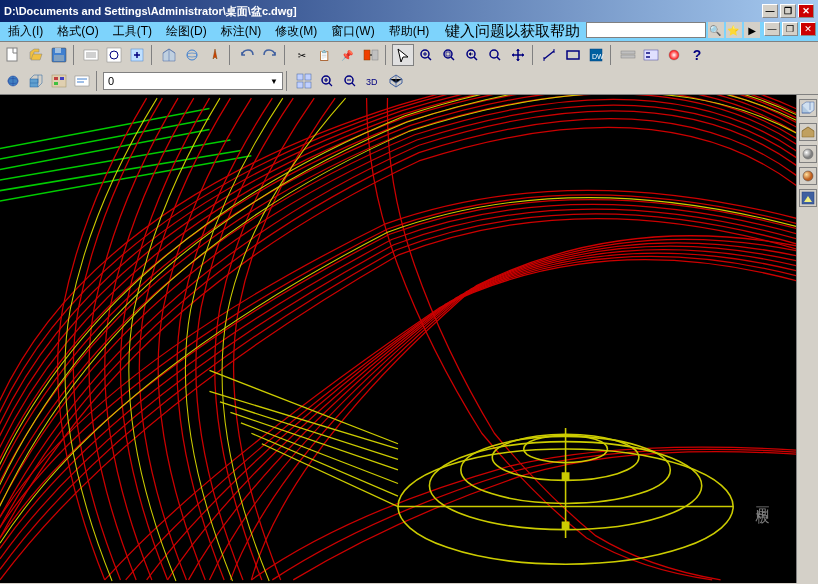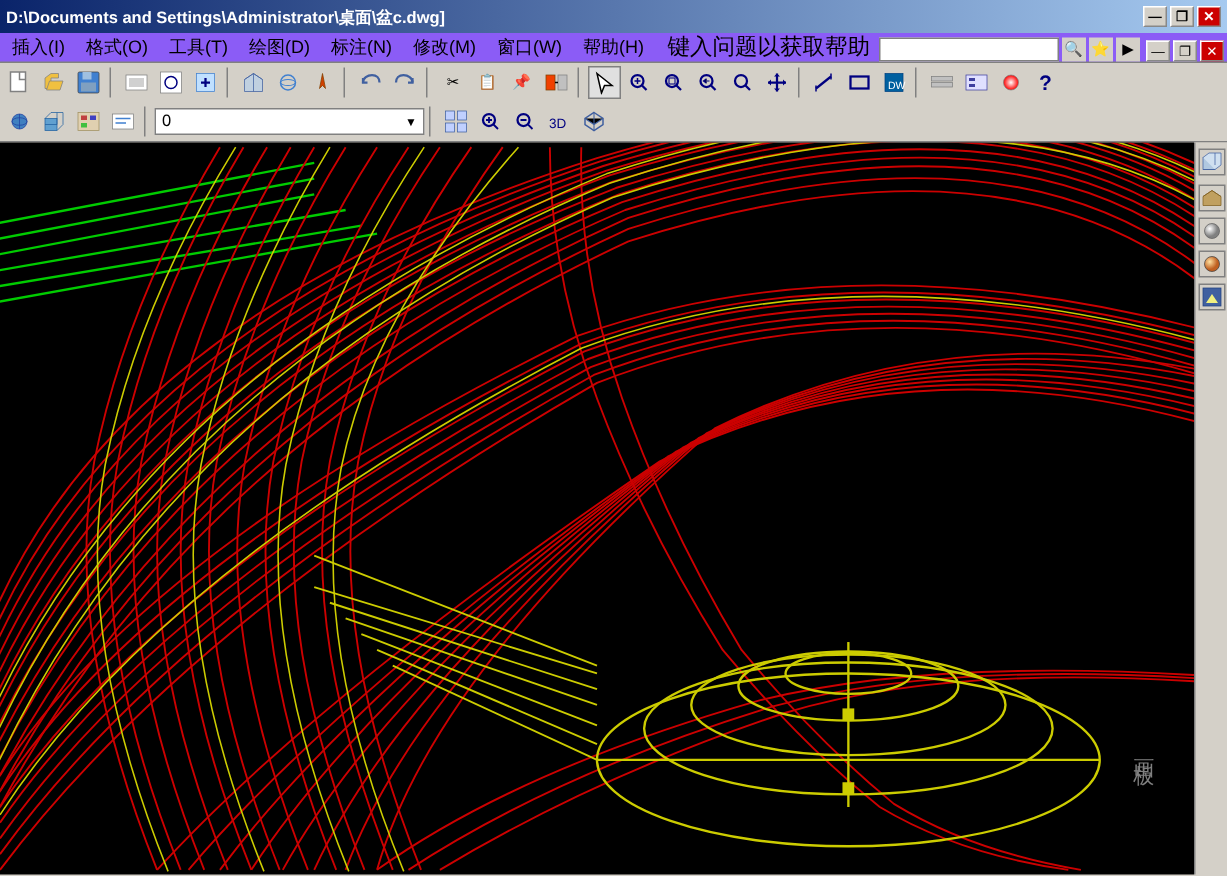--- a/index.html
+++ b/index.html
@@ -25,23 +25,23 @@
       border-top-color: #fff;
       border-left-color: #fff;
       display: flex; align-items: center; justify-content: center;
       font-size: 9px; color: #000; cursor: pointer;
     }
     .title-btn.close-btn { background: #c00; color: white; }
     
     
     #menu-bar {
       height: 20px;
-      background: #8b5cf6;
+      background: #7dd3fc;
       display: flex;
-      align-items: flex-end;
+      align-items: flex-start;
       padding: 0 2px;
       border-bottom: 1px solid #808080;
       gap: 2px;
     }
     .menu-item {
       padding: 1px 6px;
       font-size: 12px;
       color: #000;
       cursor: pointer;
       white-space: nowrap;

